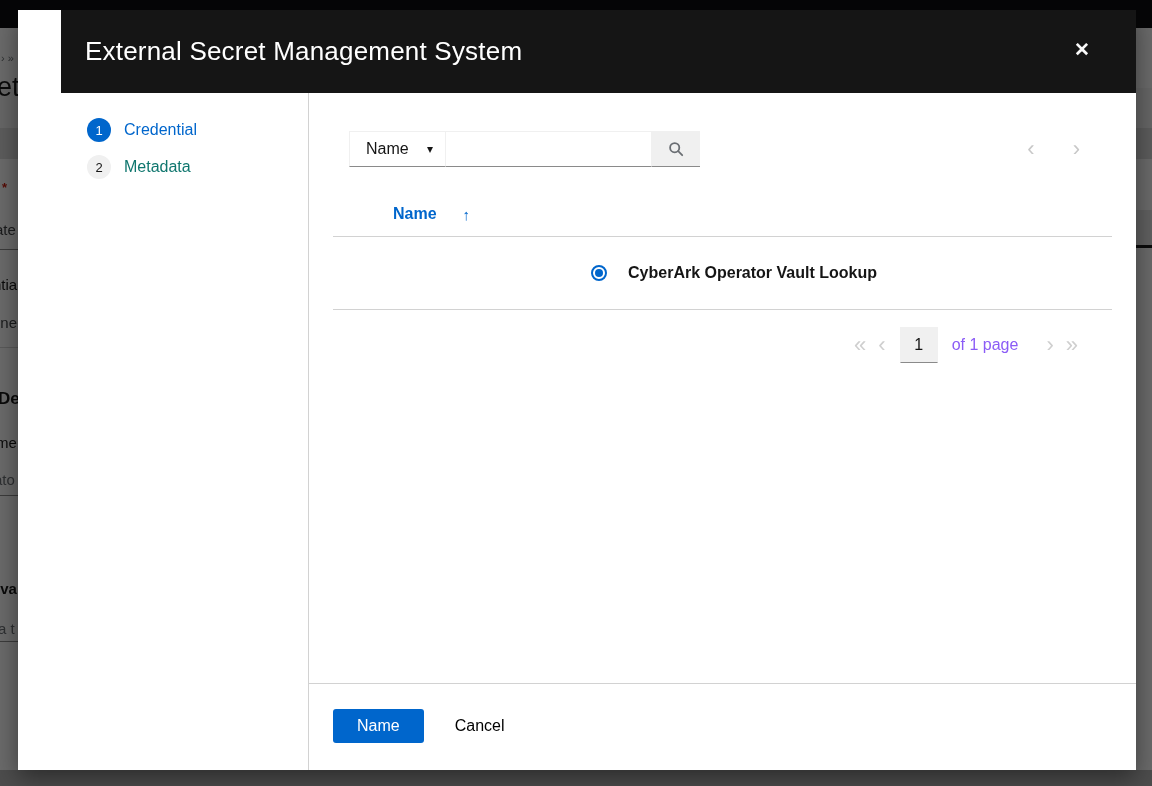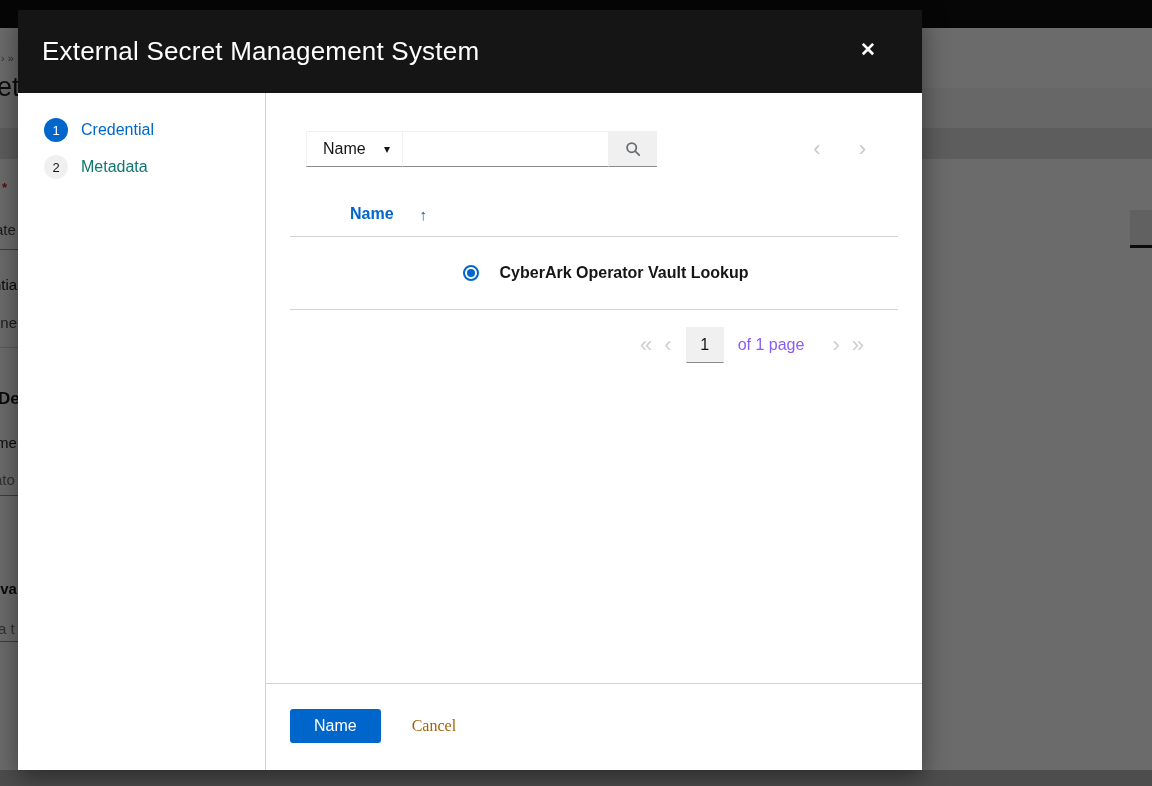--- a/index.html
+++ b/index.html
@@ -32,23 +32,23 @@
   .u-f6     { top: 471px; left: -6px; font-size: 15px; color: #6a6e73; }
   .u-line3  { position: absolute; top: 495px; left: 0; width: 18px; height: 1px; background: #8a8a8a; }
   .u-f7     { top: 580px; left: -4px; font-size: 15px; font-weight: 600; color: #151515; }
   .u-f8     { top: 620px; left: -2px; font-size: 15px; color: #6a6e73; }
   .u-line4  { position: absolute; top: 641px; left: 0; width: 18px; height: 1px; background: #8a8a8a; }
 
   .backdrop { position: absolute; inset: 0; background: rgba(3,3,3,0.58); z-index: 1; }
 
   
   .modal {
-    position: absolute; left: 18px; top: 10px; width: 904px; height: 760px;
+    position: absolute; left: 18px; top: 10px; width: 1118px; height: 760px;
     background: #fff; z-index: 2; box-shadow: 0 8px 24px rgba(0,0,0,0.45);
-    display: flex; flex-direction: column;
+    display: flex; flex-direction: column; padding-left: 43px;
   }
   .modal-header {
     height: 83px; flex: 0 0 83px; background: #151515; position: relative;
     display: flex; align-items: center; padding: 0 80px 0 24px;
   }
   .modal-title { color: #ffffff; font-size: 26px; font-weight: 500; letter-spacing: 0.2px; }
   .close-btn {
     position: absolute; top: 28px; right: 42px; width: 24px; height: 24px;
     background: none; border: none; color: #fafafa; font-size: 19px; font-weight: 700;
     line-height: 24px; text-align: center; cursor: pointer; padding: 0;
@@ -127,22 +127,22 @@
   
   .wizard-footer {
     margin-top: auto; border-top: 1px solid #d2d2d2; height: 87px; flex: 0 0 87px;
     display: flex; align-items: flex-start; padding: 25px 0 0 24px;
   }
   .btn-next {
     background: #0066cc; color: #fff; border: none; border-radius: 3px;
     font-size: 16px; padding: 8px 24px; cursor: pointer; font-family: inherit;
   }
   .btn-cancel {
-    background: none; border: none; color: #a16207; font-size: 16px;
-    margin-left: 31px; padding: 8px 0; cursor: pointer; font-family: Liberation Serif, serif;
+    background: none; border: none; color: #000000; font-size: 16px;
+    margin-left: 31px; padding: 8px 0; cursor: pointer; font-family: Liberation Sans, sans-serif;
   }
 </style>
 </head>
 <body>
 
 <div class="underlay">
   <div class="u-band-a"></div>
   <div class="u-band-b"></div>
   <div class="u-band-c"></div>
   <div class="u-darkline"></div>

